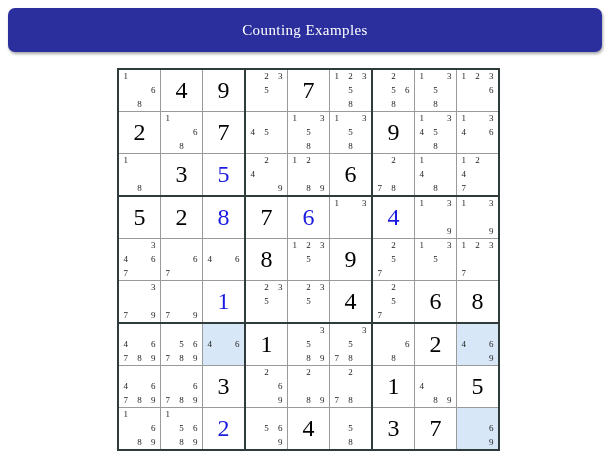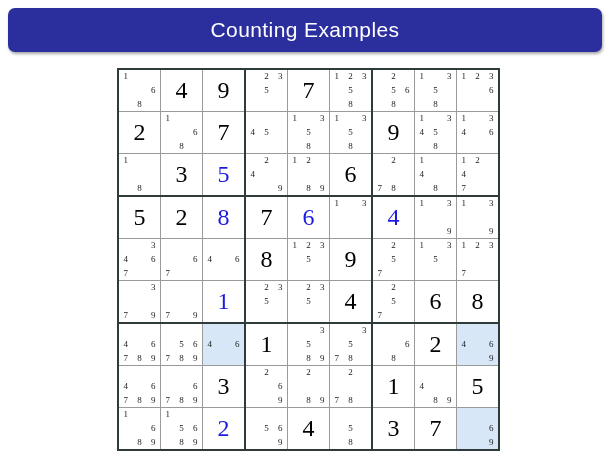--- a/index.html
+++ b/index.html
@@ -22,22 +22,22 @@
     height: 44px;
     background: #2b2f9e;
     border-radius: 7px;
     box-shadow: 1px 2px 3px rgba(0,0,0,0.35);
     display: flex;
     align-items: center;
     justify-content: center;
   }
   .title-text {
     color: #ffffff;
-    font-size: 21px;
-    font-family: Liberation Sans, sans-serif;
+    font-size: 15px;
+    font-family: Liberation Serif, serif;
     letter-spacing: 0.4px;
   }
   .grid-wrap {
     position: absolute;
     left: 117px;
     top: 68px;
   }
   table.sudoku {
     border-collapse: collapse;
     table-layout: fixed;

